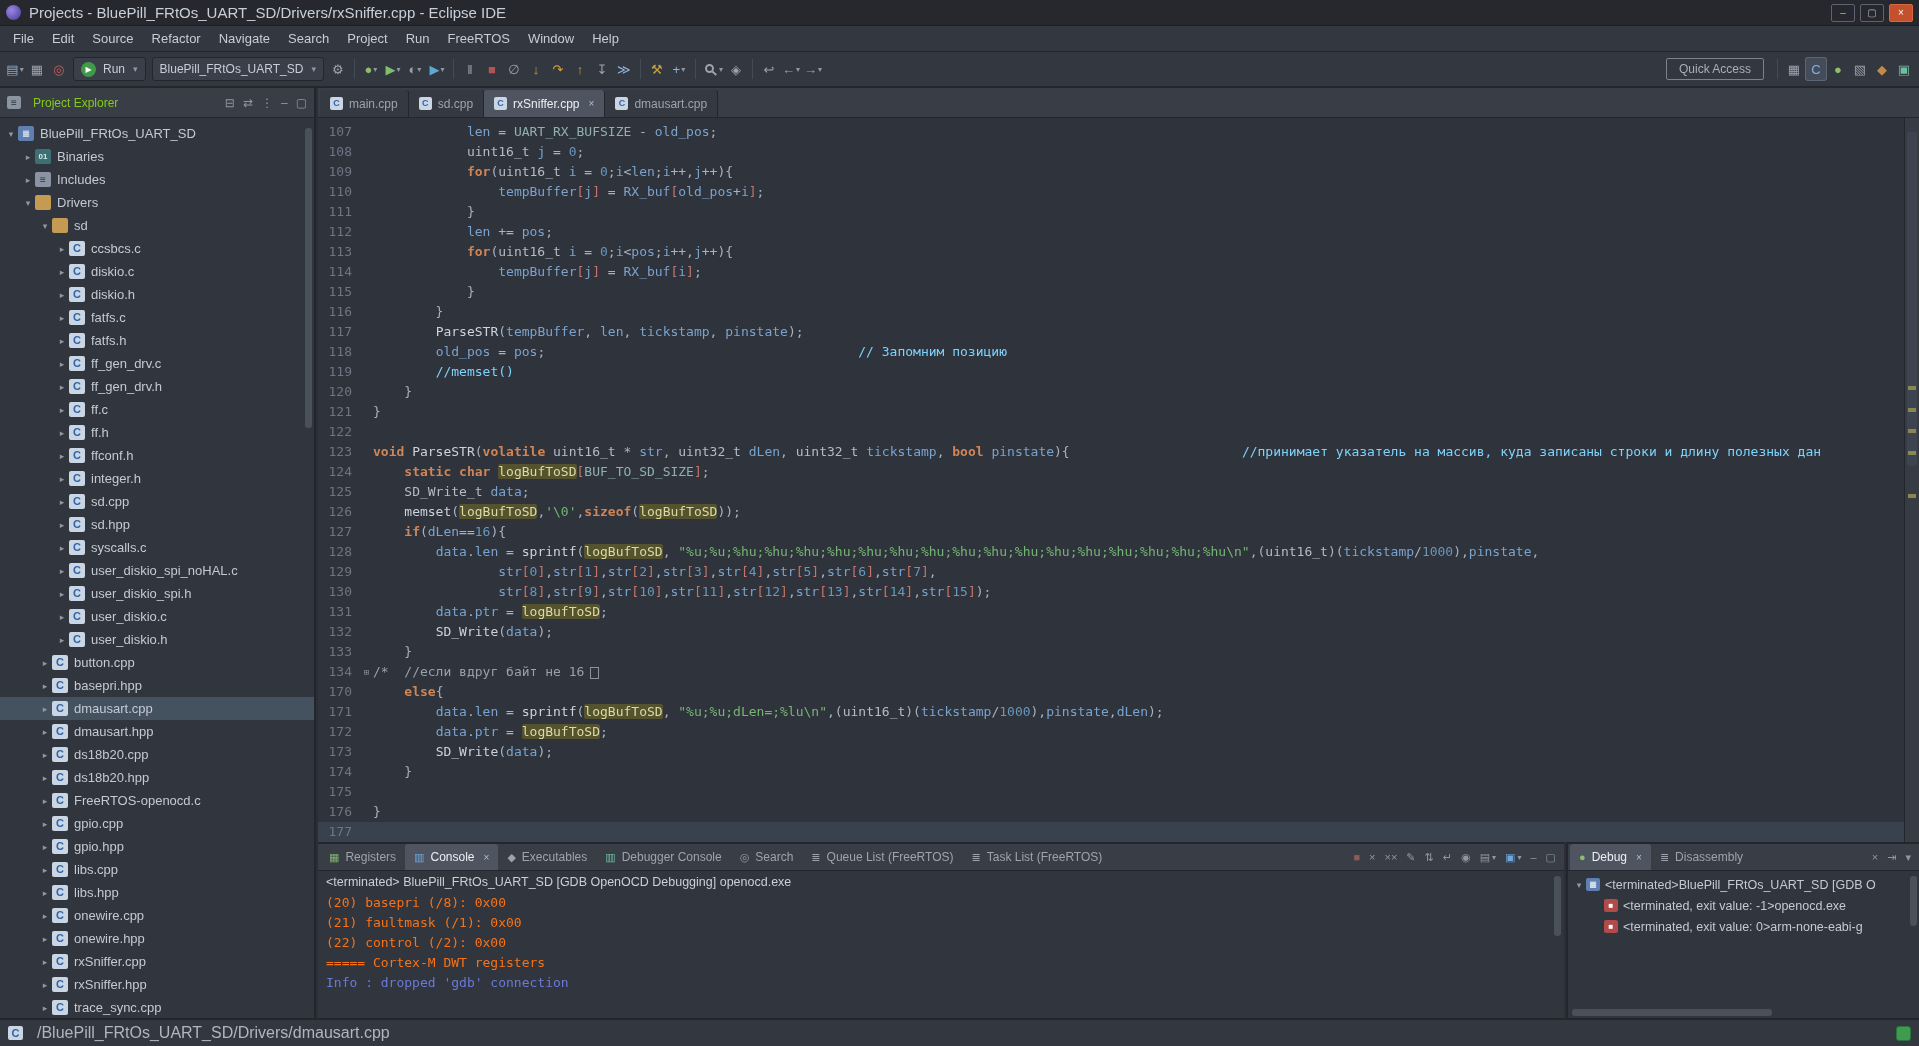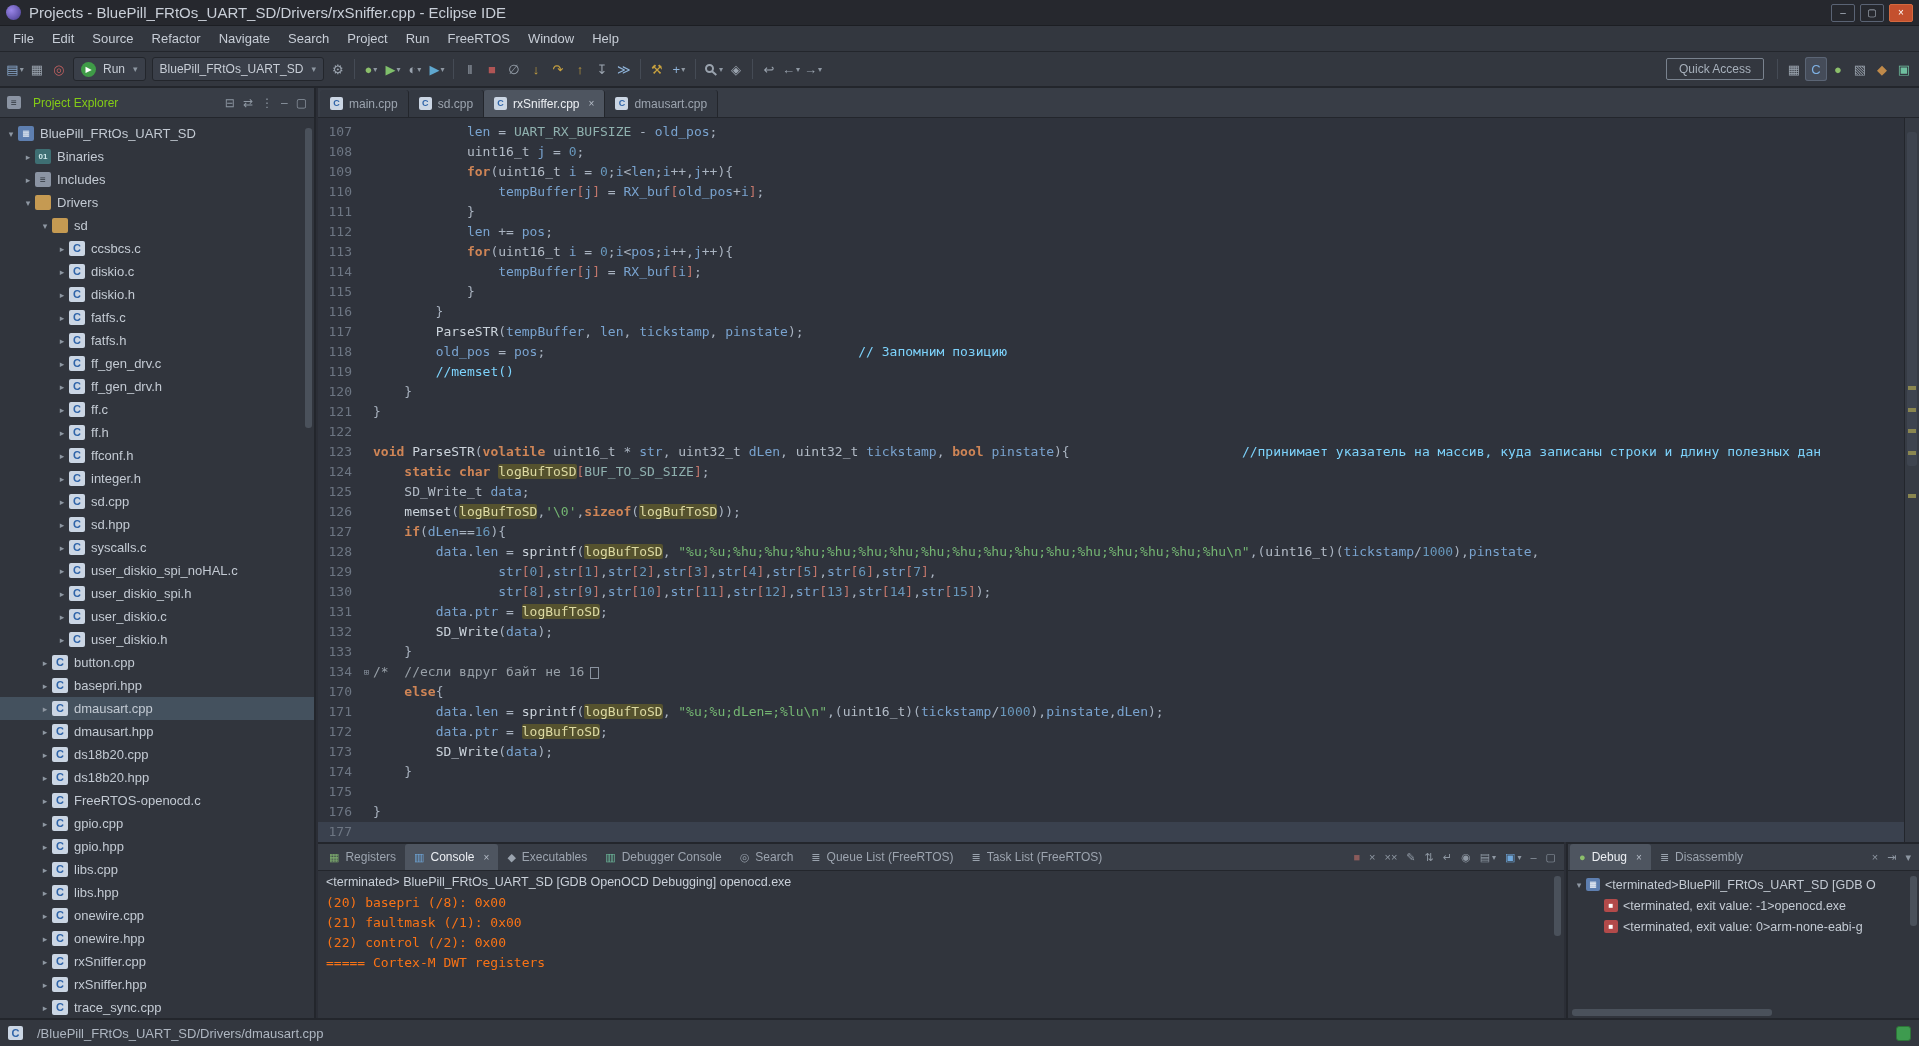--- a/index.html
+++ b/index.html
@@ -107,21 +107,21 @@
 
   
   .debug{position:absolute;right:0;bottom:0;height:176px;left:1566px;background:#31353D;border-top:2px solid #23262C;border-left:2px solid #23262C;overflow:hidden}
   .drows{padding-top:3px}
   .drow{height:21px;display:flex;align-items:center;font-size:12.5px;white-space:nowrap;color:#C3CAD3}
   .drow .ic{width:14px;height:13px;margin-right:5px}
 
   
   .statusbar{position:absolute;left:0;right:0;bottom:0;height:28px;background:#33373F;border-top:2px solid #23262C;display:flex;align-items:center;padding:0 8px;gap:8px}
   .statusbar .ic{width:15px;height:14px}
-  .spath{font-size:13px;color:#AEB6C1}
+  .spath{font-size:16px;color:#AEB6C1}
   .sgreen{margin-left:auto;width:15px;height:15px;border-radius:3px;background:#3E9B4F;border:1px solid #2C7437}
 </style>
 </head>
 <body>
 
 <div class="titlebar">
   <div class="applogo"></div>
   <span class="titletext">Projects - BluePill_FRtOs_UART_SD/Drivers/rxSniffer.cpp - Eclipse IDE</span>
   <div class="winbtns">
     <div class="wbtn">–</div>
@@ -618,20 +618,21 @@
             <span style="color: rgb(142, 151, 162);">▢</span>
           </span>
         </span>
     </div>
     <div class="chead">&lt;terminated&gt; BluePill_FRtOs_UART_SD [GDB OpenOCD Debugging] openocd.exe</div>
     <div class="cbody">
         <div class="conline pink">(20) basepri (/8): 0x00</div>
         <div class="conline pink">(21) faultmask (/1): 0x00</div>
         <div class="conline pink">(22) control (/2): 0x00</div>
         <div class="conline pink">===== Cortex-M DWT registers</div>
+        <div class="conline blue">Info : dropped 'gdb' connection</div>
       </div>
     <div class="vsb" style="right:3px;top:32px;height:60px"></div>
   </div>
 
   <div class="debug">
     <div class="ptabbar">
       <span style="display:flex;align-items:center;height:100%">
           <div class="ctab active">
             <span class="ctabicon" style="color: rgb(140, 191, 107);">●</span>
             <span>Debug</span>

